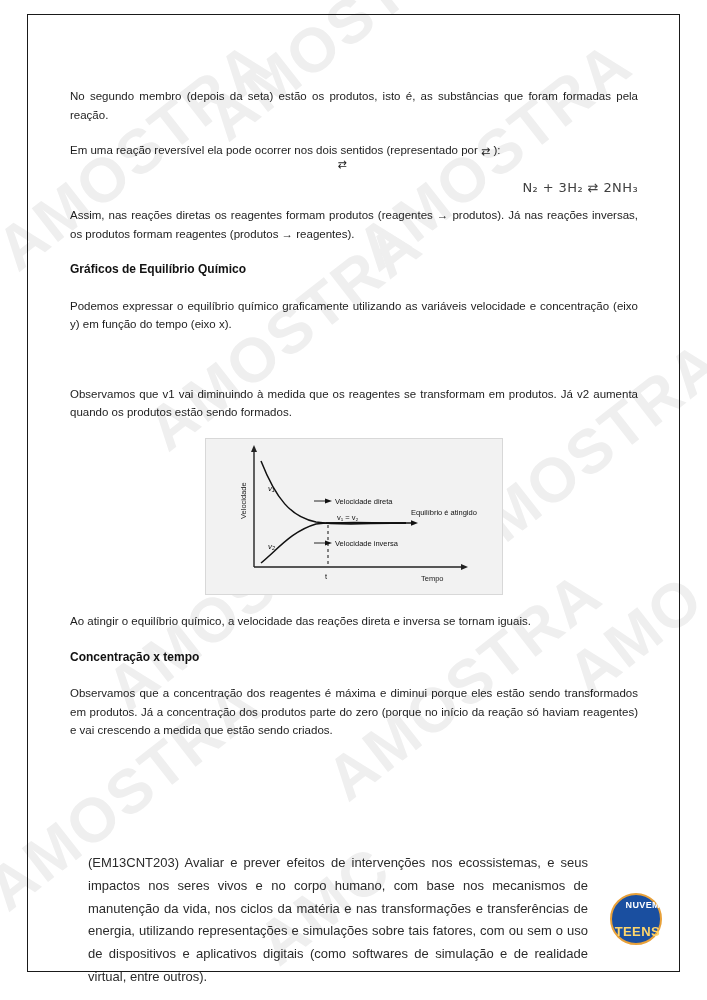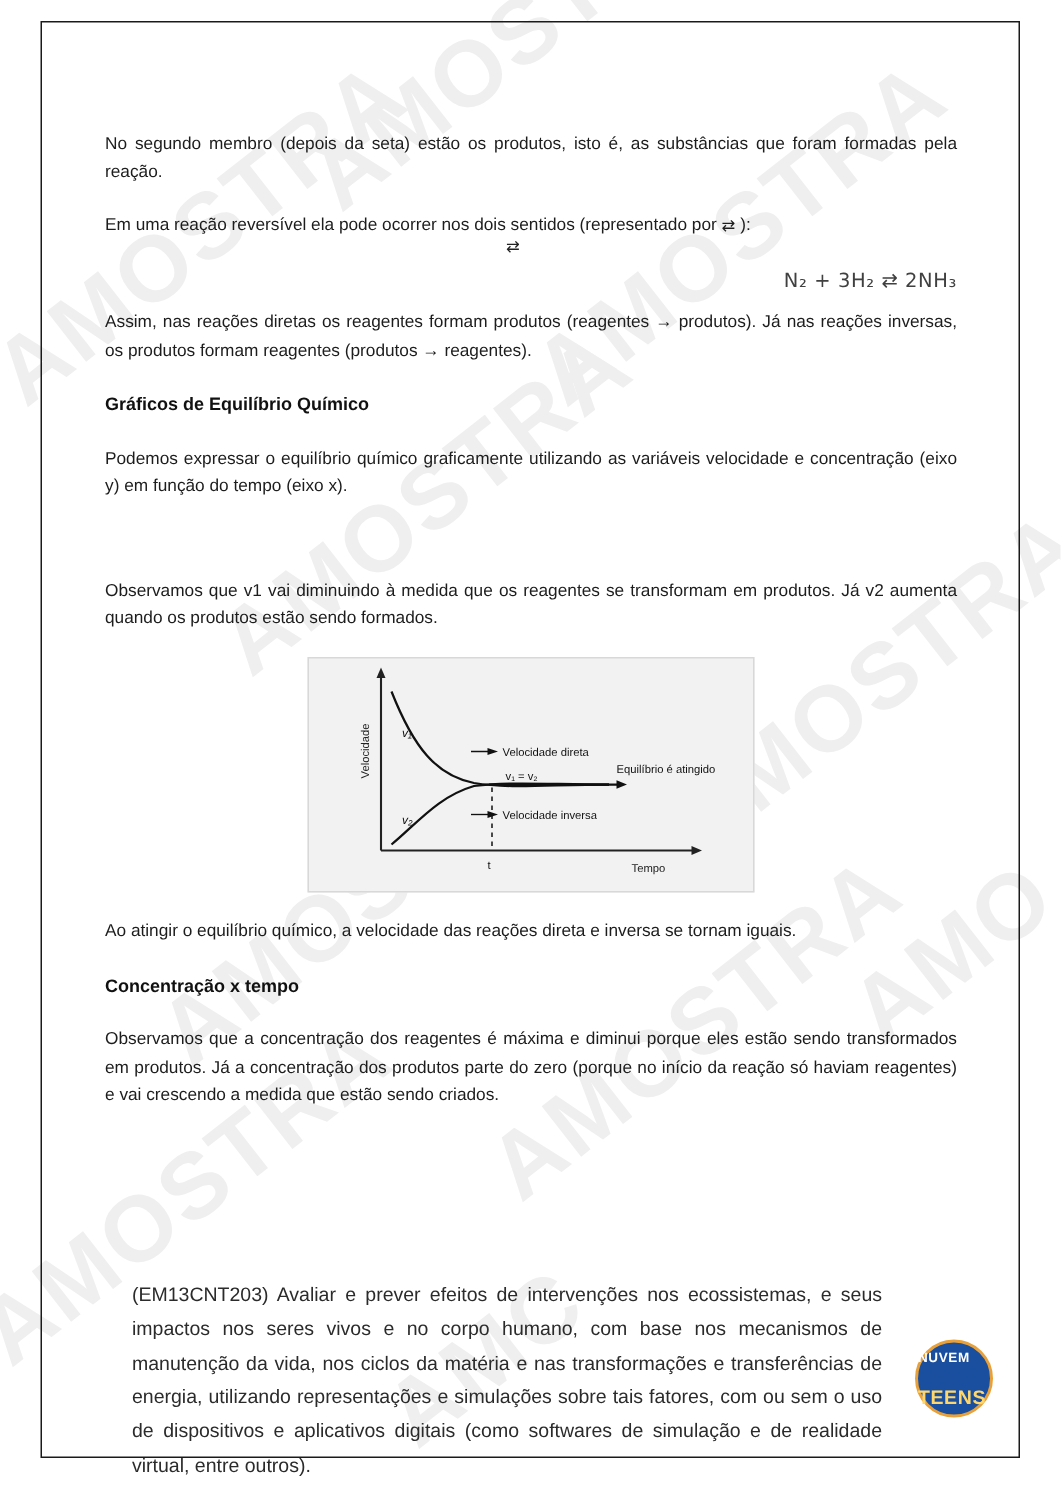--- a/index.html
+++ b/index.html
@@ -107,21 +107,21 @@
   .logo{
     position:absolute;
     right:45px;bottom:55px;
     width:48px;height:48px;
     border-radius:50%;
     background:#1a4fa0;
     border:2px solid #e8a13a;
     z-index:14;
     display:flex;
     flex-direction:column;
-    align-items:flex-start;
+    align-items:flex-end;
     justify-content:center;
     color:#fff;
     line-height:1;
   }
   .logo .l1{font-size:9px;font-weight:700;letter-spacing:.4px;}
   .logo .l2{font-size:13px;font-weight:700;letter-spacing:.4px;color:#ffd66b;margin-top:15px;}
 </style>
 </head>
 <body>
 

